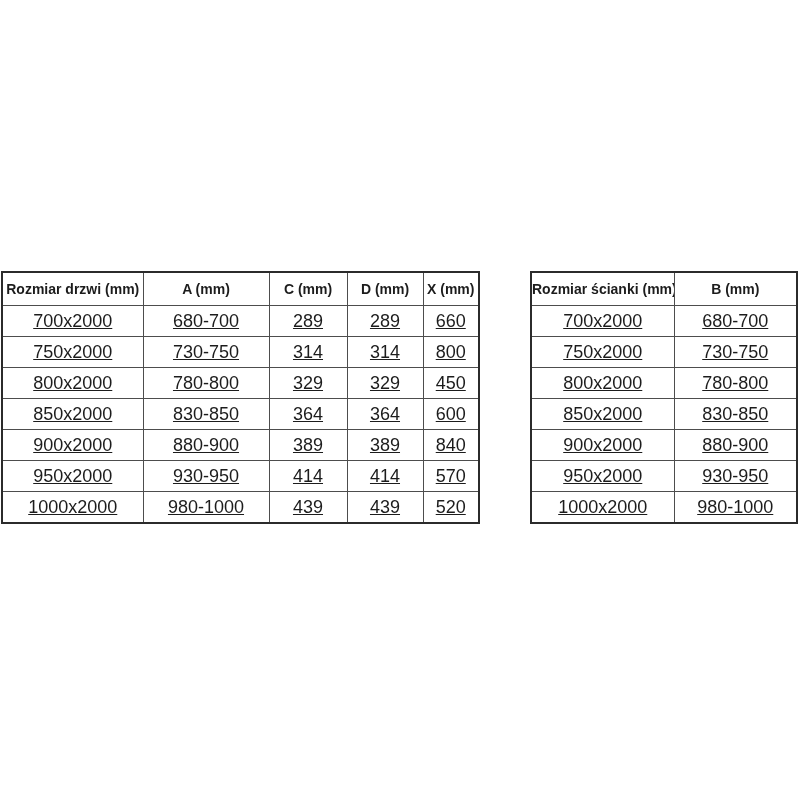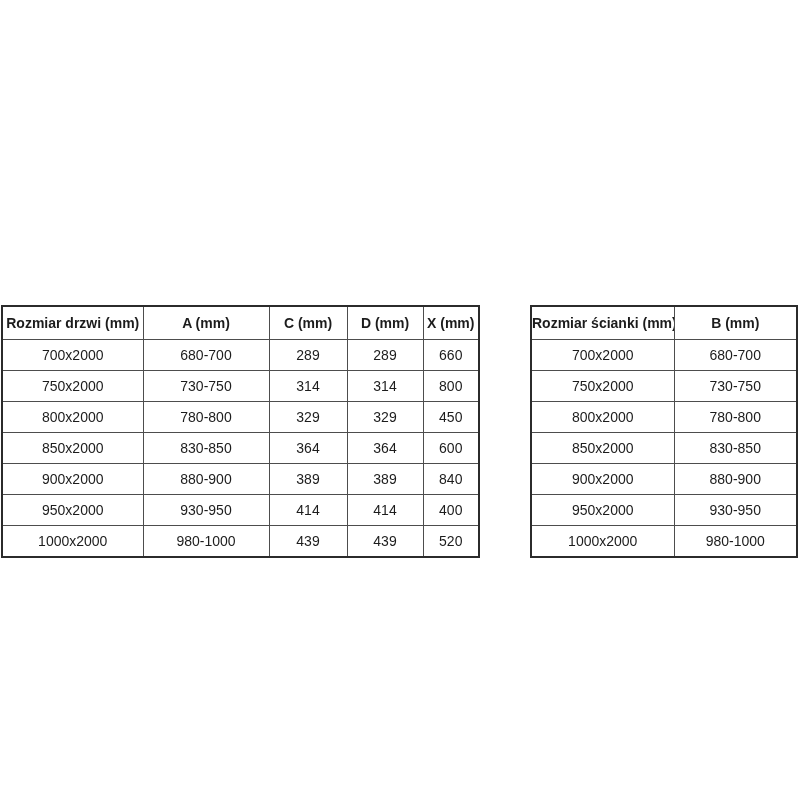--- a/index.html
+++ b/index.html
@@ -14,42 +14,42 @@
     height: 800px;
     background: #ffffff;
     overflow: hidden;
   }
   table.spec {
     border-collapse: collapse;
     table-layout: fixed;
     position: absolute;
     background: #ffffff;
     border: 2px solid #2b2b2b;
-    margin-top: 34px;
   }
   #doors-table { left: 1px; top: 271px; width: 477px; }
   #walls-table { left: 530px; top: 271px; width: 266px; }
   table.spec th, table.spec td {
     border: 1px solid #4d4d4d;
     text-align: center;
     vertical-align: middle;
     padding: 0;
     color: #1c1c1c;
     overflow: hidden;
     white-space: nowrap;
   }
   table.spec th {
     height: 32px;
     font-size: 14px;
     font-weight: bold;
   }
   table.spec td {
     height: 30px;
-    font-size: 14px;
+    font-size: 18px;
     font-weight: normal;
+    text-decoration: underline;
   }
 </style>
 </head>
 <body>
 
 <div class="page">
 
   <table class="spec" id="doors-table">
     <colgroup>
       <col style="width:141px">
@@ -101,21 +101,21 @@
           <td>880-900</td>
           <td>389</td>
           <td>389</td>
           <td>840</td>
         </tr>
         <tr>
           <td>950x2000</td>
           <td>930-950</td>
           <td>414</td>
           <td>414</td>
-          <td>400</td>
+          <td>570</td>
         </tr>
         <tr>
           <td>1000x2000</td>
           <td>980-1000</td>
           <td>439</td>
           <td>439</td>
           <td>520</td>
         </tr>
       </tbody>
   </table>

